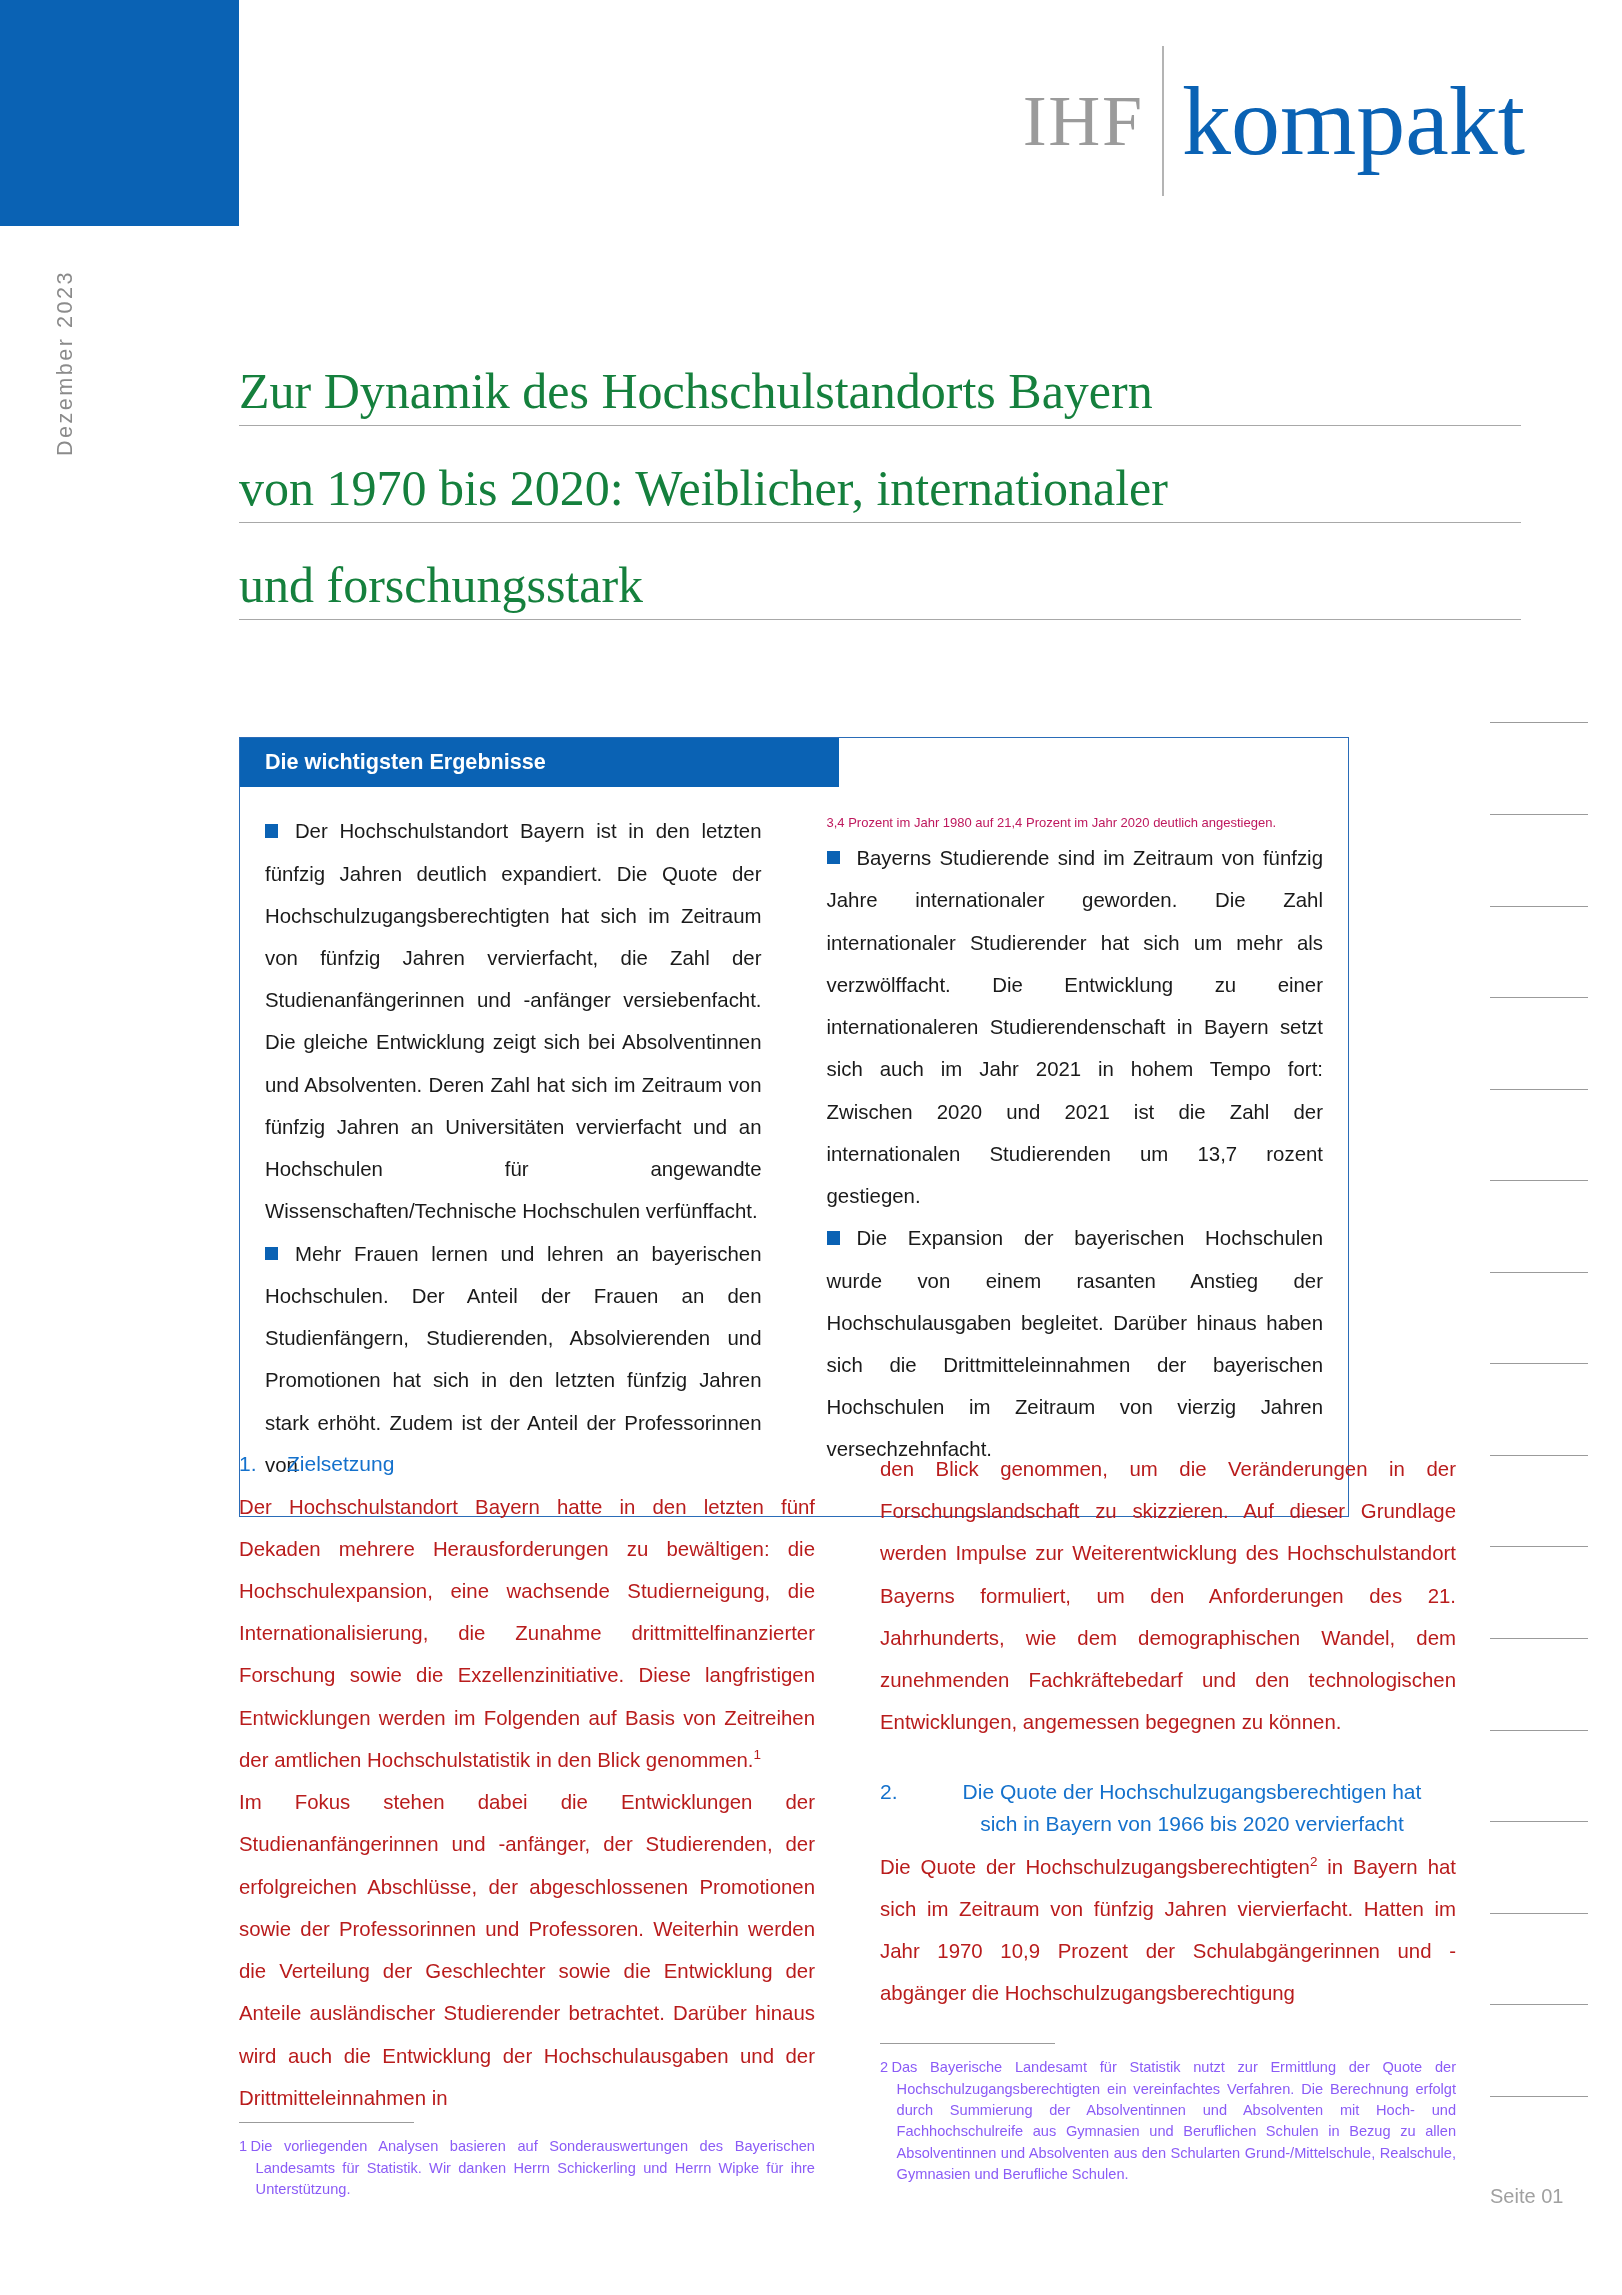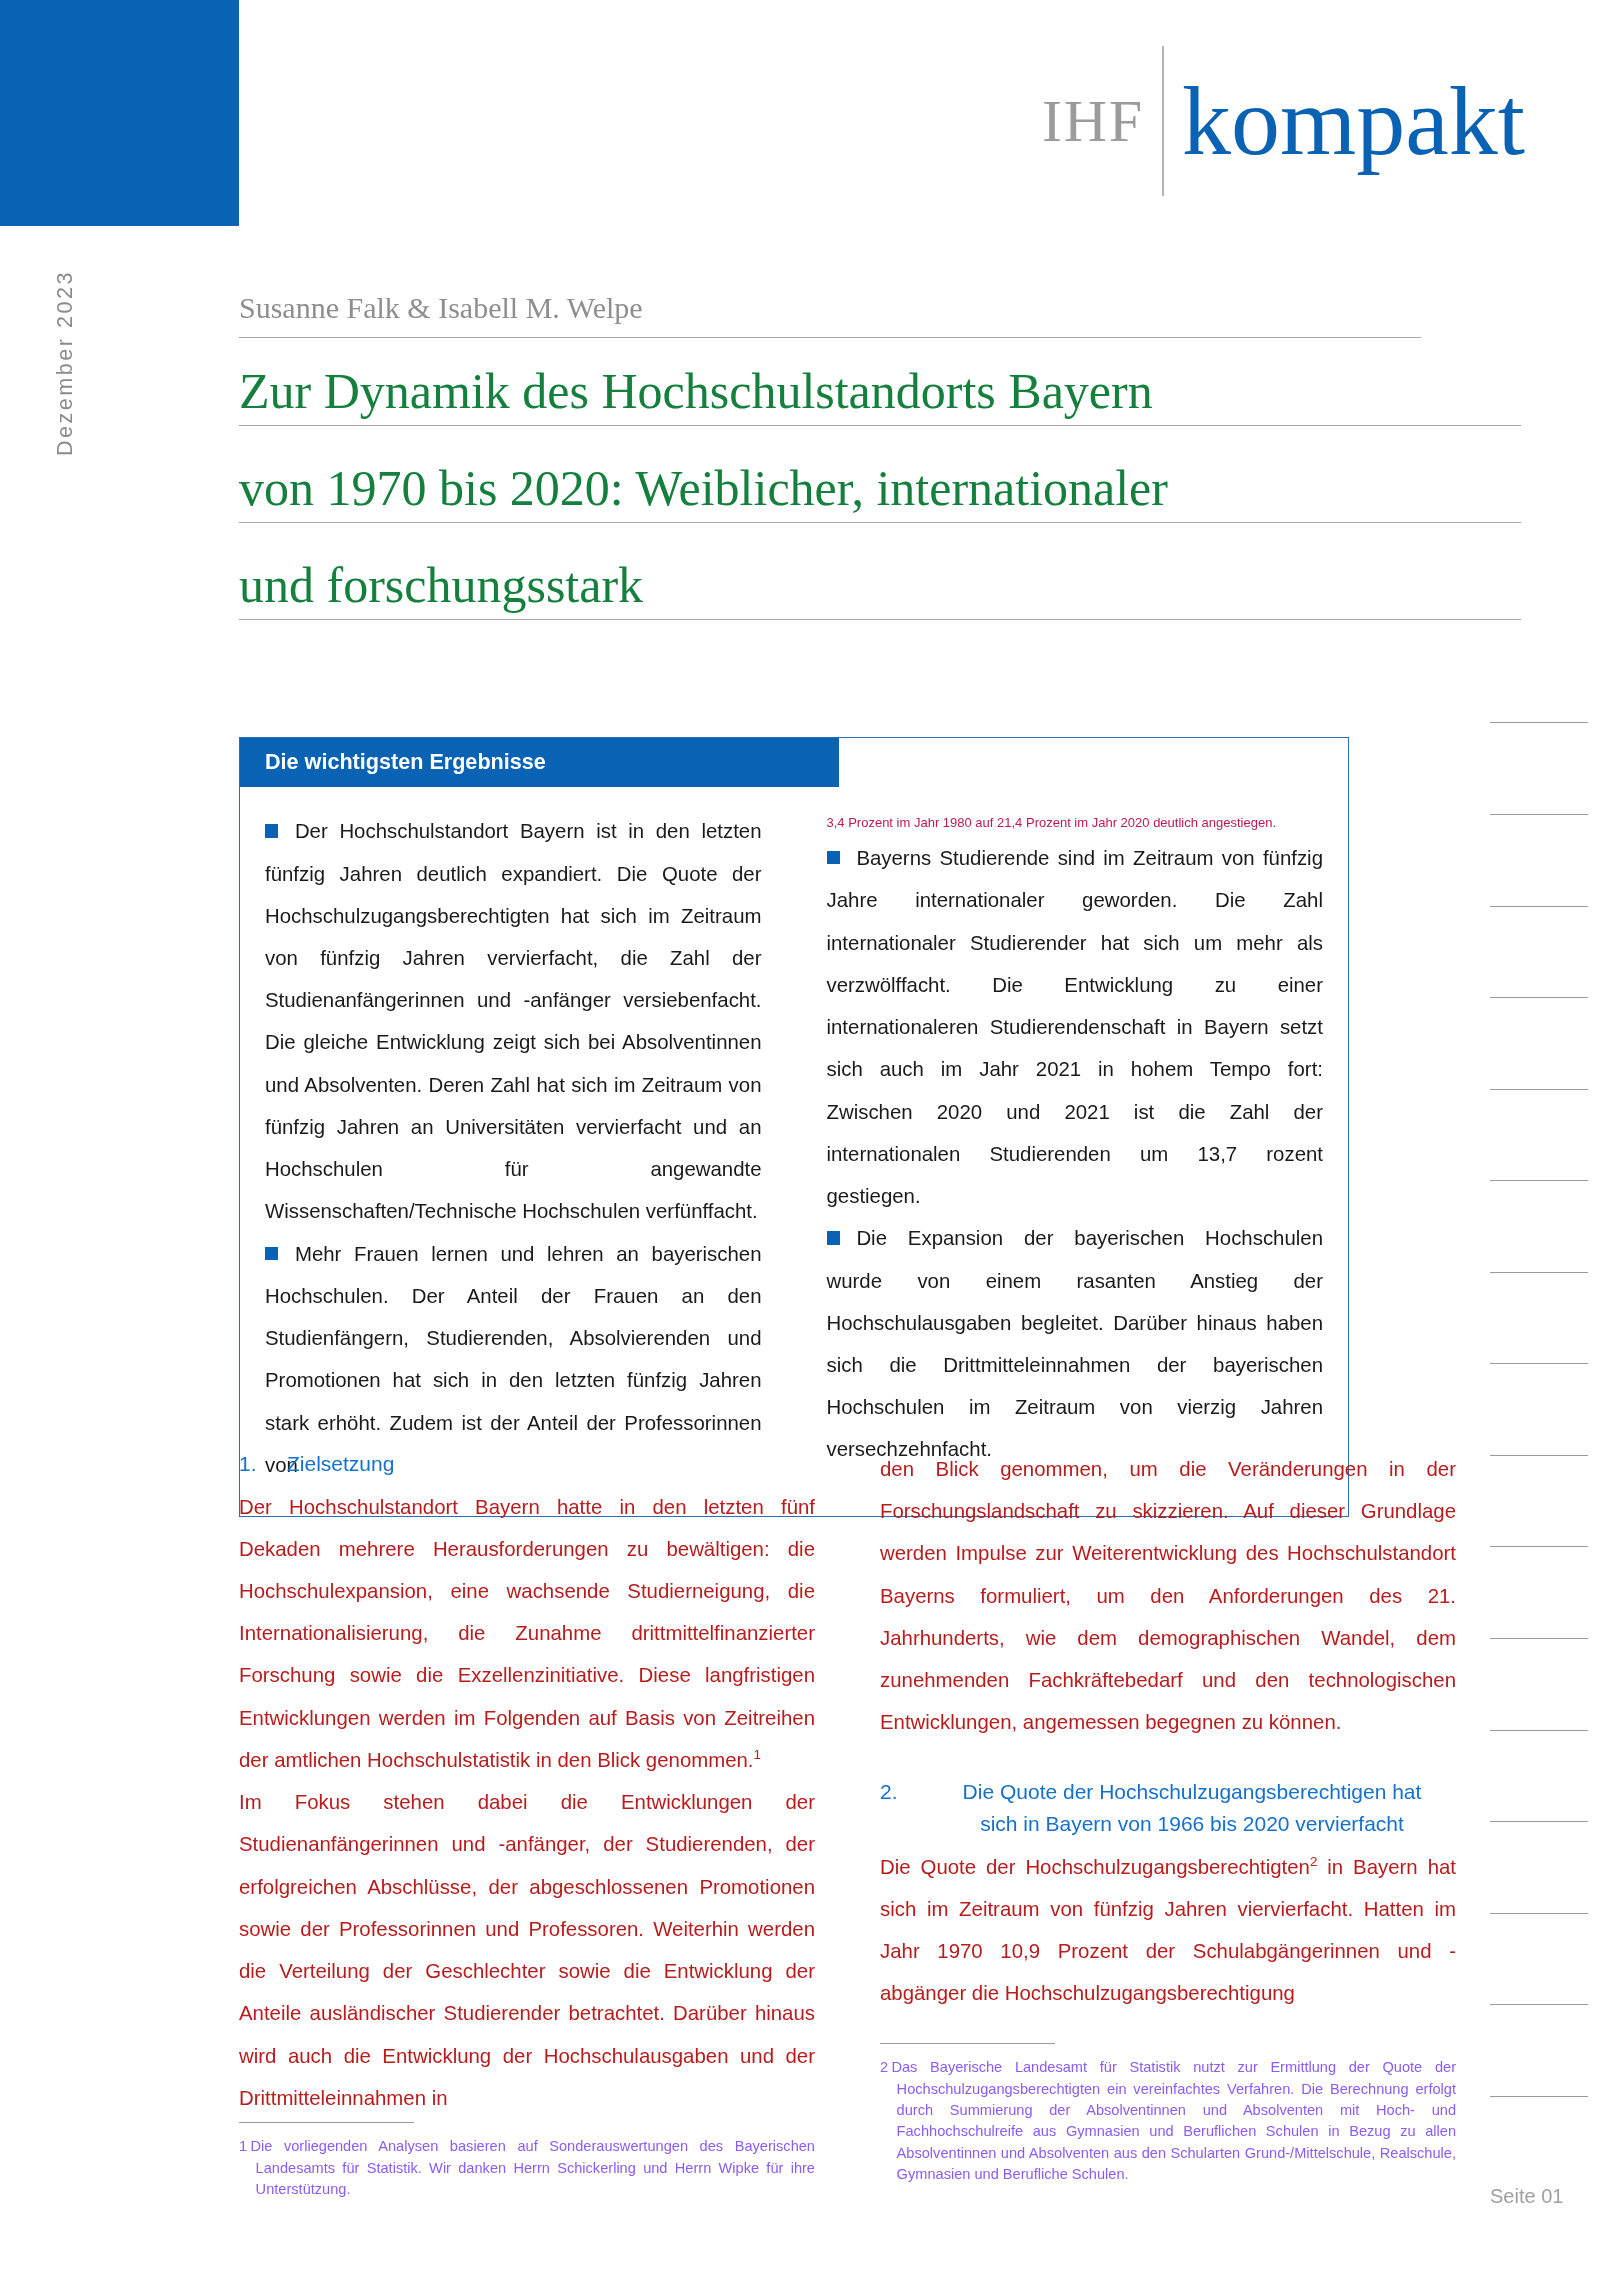--- a/index.html
+++ b/index.html
@@ -47,21 +47,21 @@
   .masthead {
     position: absolute;
     right: 98px;
     top: 67px;
     display: flex;
     align-items: center;
     height: 108px;
   }
   .masthead .ihf {
     font-family: "Liberation Serif", serif;
-    font-size: 60px;
+    font-size: 72px;
     font-weight: 400;
     color: #9b9b9b;
     letter-spacing: 1.7px;
     line-height: 1;
   }
   .masthead .divider {
     width: 1.7px;
     height: 150px;
     background: #b4b4b4;
     margin: 0 18.3px;
@@ -270,21 +270,20 @@
   <div class="blue-block"></div>
 
   <div class="vertical-date">Dezember  2023</div>
 
   <div class="masthead">
     <span class="ihf">IHF</span>
     <span class="divider"></span>
     <span class="kompakt">kompakt</span>
   </div>
 
-  <div class="authors">Susanne Falk &amp; Isabell M. Welpe</div>
 
   <div class="doc-title">
     <div class="tline">Zur Dynamik des Hochschulstandorts Bayern</div>
     <div class="tline">von 1970 bis 2020: Weiblicher, internationaler</div>
     <div class="tline">und forschungsstark</div>
   </div>
 
   <div class="results-box">
     <div class="results-header">Die wichtigsten Ergebnisse</div>
     <div class="results-body">

